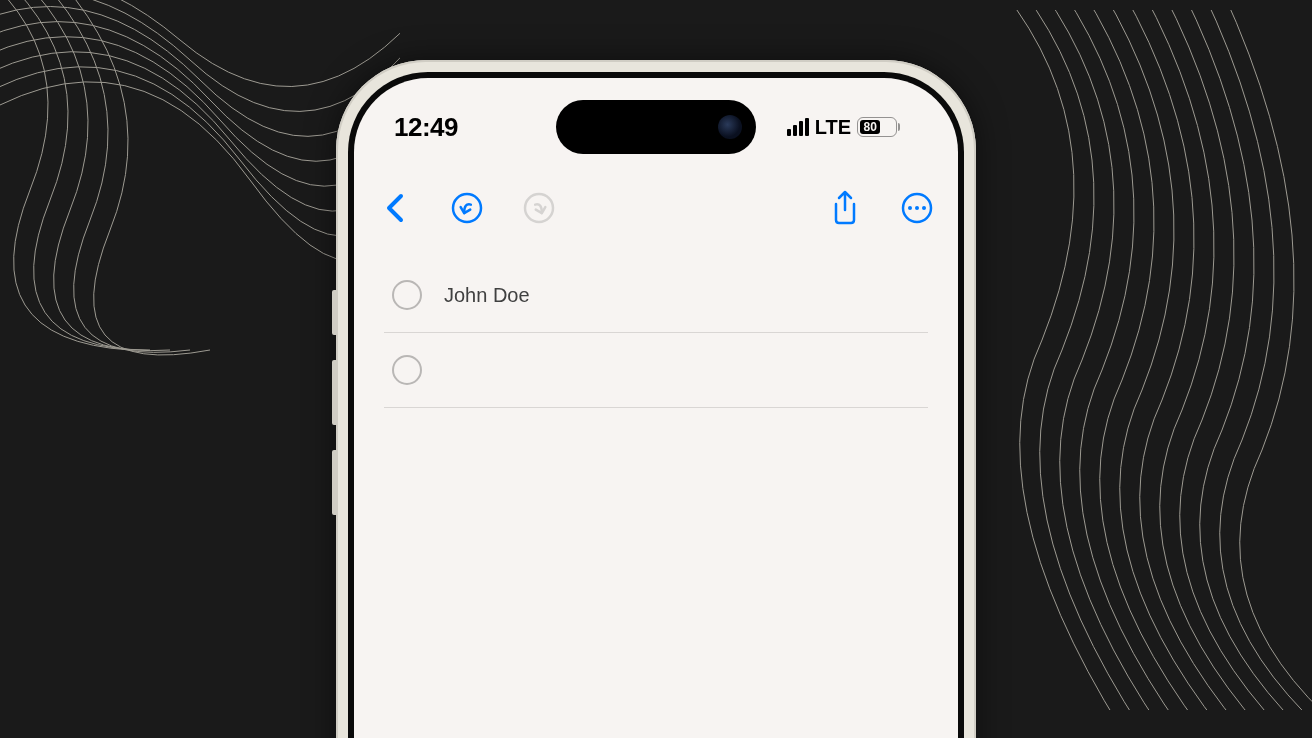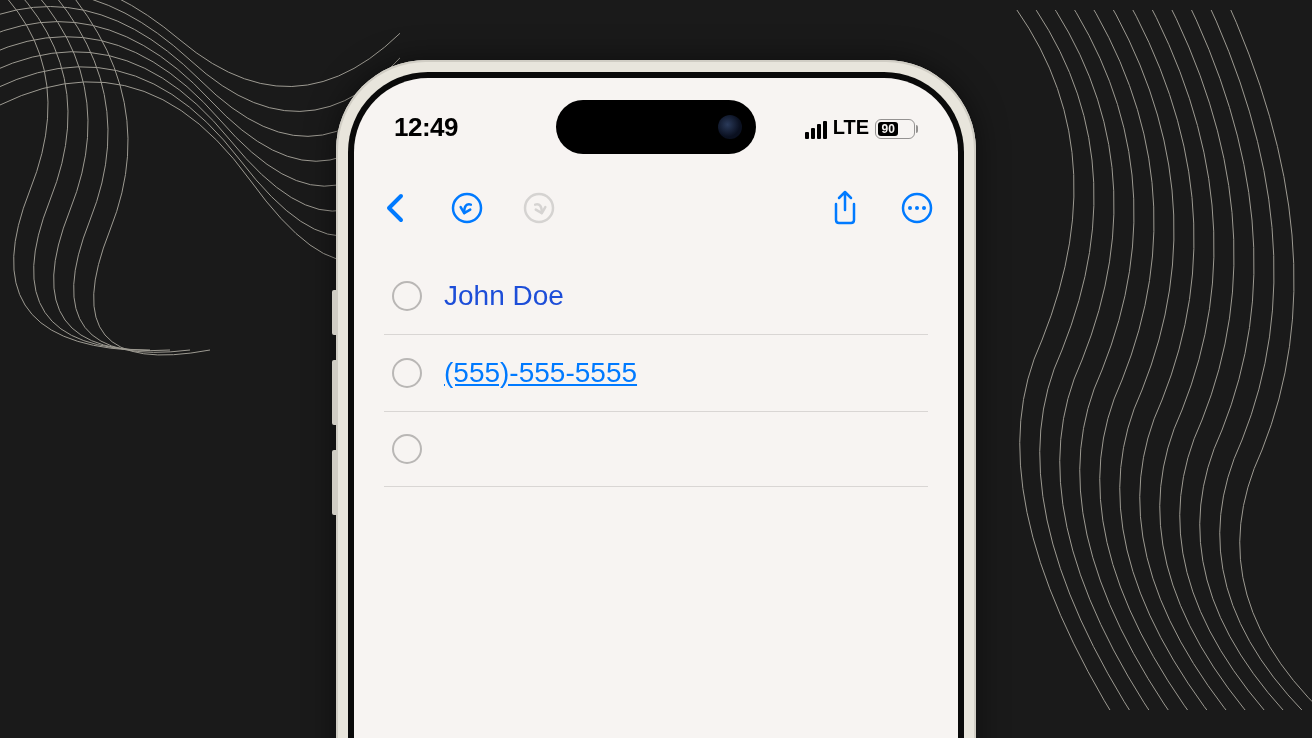--- a/index.html
+++ b/index.html
@@ -86,39 +86,39 @@
       width: 24px;
       height: 24px;
       background: radial-gradient(circle at 40% 40%, #2a3a5a 0%, #0a1020 60%);
       border-radius: 50%;
     }
     
     .status-bar {
       position: absolute;
       top: 0;
       left: 0;
-      right: 0;
+      right: 18px;
       height: 80px;
       display: flex;
       align-items: center;
       justify-content: space-between;
       padding: 0 40px;
       padding-top: 18px;
     }
     
     .time {
       font-size: 26px;
       font-weight: 600;
       color: #000;
       letter-spacing: -0.5px;
     }
     
     .status-right {
       display: flex;
-      align-items: flex-end;
+      align-items: center;
       gap: 6px;
     }
     
     .signal-bars {
       display: flex;
       align-items: flex-end;
       gap: 2px;
       height: 18px;
     }
     
@@ -226,22 +226,22 @@
     
     .checkbox {
       width: 30px;
       height: 30px;
       border: 2.5px solid rgba(0,0,0,0.25);
       border-radius: 50%;
       flex-shrink: 0;
     }
     
     .item-text {
-      font-size: 28px;
-      color: #1d4ed8;
+      font-size: 20px;
+      color: #404040;
       text-align: right;
     }
     
     .item-link {
       font-size: 28px;
       color: #007aff;
       text-decoration: underline;
     }
     
     .phone-buttons-left {
@@ -318,21 +318,21 @@
         <div class="status-right">
           <div class="signal-bars">
             <span></span>
               <span></span>
               <span></span>
               <span></span>
           </div>
           <div class="lte">LTE</div>
           <div class="battery">
             <div class="battery-body">
-              <div class="battery-fill">90</div>
+              <div class="battery-fill">80</div>
             </div>
             <div class="battery-tip"></div>
           </div>
         </div>
       </div>
 
       <div class="toolbar">
         <div class="toolbar-icon">
           <svg width="18" height="30" viewBox="0 0 18 30" fill="none">
             <path d="M15 3 L3 15 L15 27" stroke="#007aff" stroke-width="4" stroke-linecap="round" stroke-linejoin="round"></path>
@@ -369,24 +369,20 @@
         </div>
       </div>
 
       <div class="content">
 
         <div class="checklist-item">
           <div class="checkbox"></div>
           <span class="item-text">John Doe</span>
         </div>
 
-        <div class="checklist-item">
-          <div class="checkbox"></div>
-          <span class="item-link">(555)-555-5555</span>
-        </div>
 
         <div class="checklist-item">
           <div class="checkbox"></div>
         </div>
       </div>
 
     </div>
   </div>
 </div>
 

